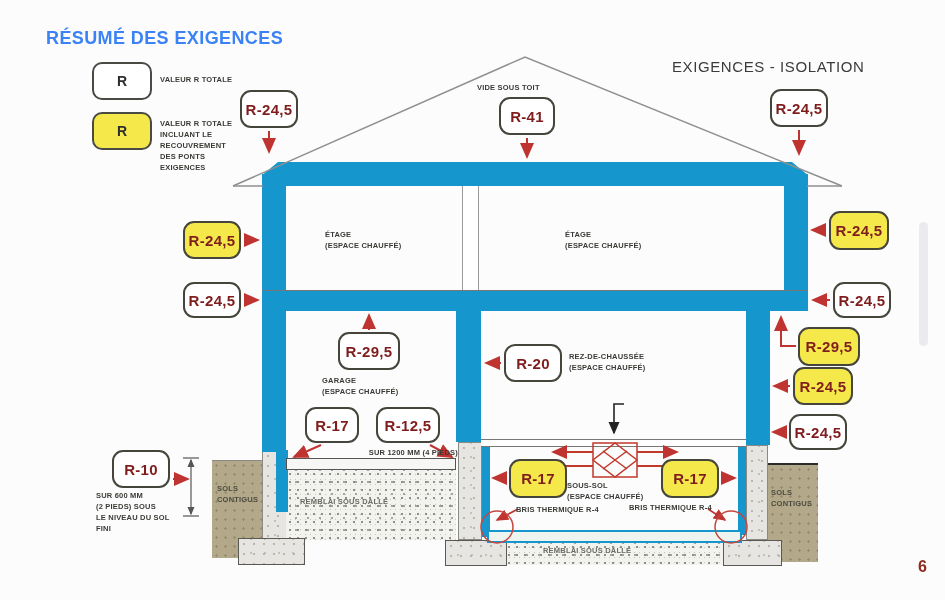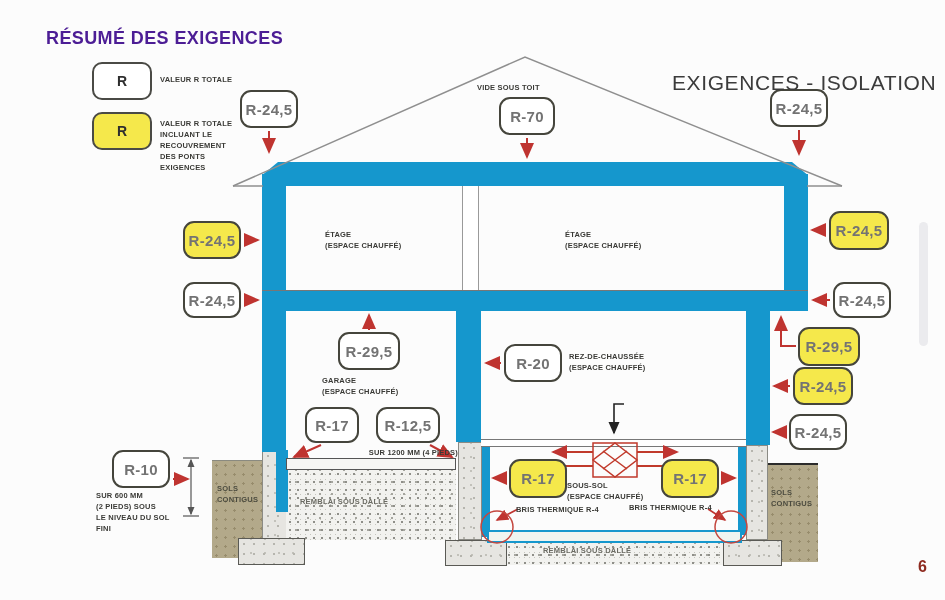--- a/index.html
+++ b/index.html
@@ -11,32 +11,32 @@
   .concrete{background-color:#e6e5e1;
     background-image:radial-gradient(#b6b5ae 0.8px,transparent 1.1px),radial-gradient(#c2c1ba 0.8px,transparent 1.1px);
     background-size:10px 10px,14px 14px;background-position:0 0,5px 7px;border:1px solid #8a8a84;}
   .gravel{background-color:#f2f2ef;
     background-image:radial-gradient(#8f8f89 1px,transparent 1.3px),radial-gradient(#a5a59e 1px,transparent 1.3px),radial-gradient(#c5c5be .8px,transparent 1px);
     background-size:8px 8px,12px 12px,5px 5px;background-position:0 0,4px 6px,2px 2px;}
   .soil{background-color:#b3a98a;background-image:radial-gradient(#978c6c 1px,transparent 1.2px);background-size:9px 9px;}
   .struct{z-index:1;}
   
   .rbox{position:absolute;display:flex;align-items:center;justify-content:center;background:#fff;
-    border:2.5px solid #45453c;border-radius:11px;font-weight:bold;font-size:15px;color:#737373;
+    border:2.5px solid #45453c;border-radius:11px;font-weight:bold;font-size:15px;color:#7f1d1d;
     letter-spacing:.3px;z-index:6;box-sizing:border-box;}
   .rbox.yellow{background:#f5e84b;}
   
   .lbl{position:absolute;font-weight:700;font-size:7.5px;color:#3a3a36;line-height:11px;
     letter-spacing:.2px;z-index:7;}
   .ctr{text-align:left;}
   .soil-lbl{color:#4b4b3f;}
   .faint{color:#6b6b63;}
-  #title{position:absolute;left:46px;top:28px;font-size:18px;font-weight:bold;color:#4c1d95;
+  #title{position:absolute;left:46px;top:28px;font-size:18px;font-weight:bold;color:#3b82f6;
     letter-spacing:.4px;z-index:8;}
-  #subtitle{position:absolute;left:672px;top:71px;font-size:21px;color:#3b3b3b;letter-spacing:.6px;z-index:8;}
+  #subtitle{position:absolute;left:672px;top:58px;font-size:15px;color:#3b3b3b;letter-spacing:.6px;z-index:8;}
   #pagenum{position:absolute;left:918px;top:558px;font-size:16px;font-weight:bold;color:#8e2a1f;z-index:8;}
   .legend-box{position:absolute;width:56px;height:34px;border:2px solid #4a4a45;border-radius:10px;
     background:#fff;display:flex;align-items:center;justify-content:center;font-weight:bold;
     font-size:14px;color:#2e2e2e;z-index:8;}
   .legend-box.yellow{background:#f5e84b;}
   #svg-overlay{position:absolute;left:0;top:0;z-index:5;}
   #scrollbar-thumb{position:absolute;left:919px;top:222px;width:9px;height:124px;border-radius:5px;
     background:#ebebee;z-index:9;}
   .partition{background:#fff;border-left:1.5px solid #9a9a9a;border-right:1.5px solid #9a9a9a;}
 </style>
@@ -158,21 +158,21 @@
     </g>
 
     <g stroke="#555" stroke-width="1.2" fill="none">
       <path d="M191,460 V514" marker-start="url(#mgs)" marker-end="url(#mg)"></path>
       <path d="M183,458 H199"></path>
       <path d="M183,516 H199"></path>
     </g>
   </svg>
 
   <div class="rbox" style="left:240px;top:90px;width:58px;height:38px;">R-24,5</div>
-  <div class="rbox" style="left:499px;top:97px;width:56px;height:38px;">R-70</div>
+  <div class="rbox" style="left:499px;top:97px;width:56px;height:38px;">R-41</div>
   <div class="rbox" style="left:770px;top:89px;width:58px;height:38px;">R-24,5</div>
   <div class="rbox yellow" style="left:183px;top:221px;width:58px;height:38px;">R-24,5</div>
   <div class="rbox" style="left:183px;top:282px;width:58px;height:36px;">R-24,5</div>
   <div class="rbox" style="left:338px;top:332px;width:62px;height:38px;">R-29,5</div>
   <div class="rbox" style="left:504px;top:344px;width:58px;height:38px;">R-20</div>
   <div class="rbox" style="left:305px;top:407px;width:54px;height:36px;">R-17</div>
   <div class="rbox" style="left:376px;top:407px;width:64px;height:36px;">R-12,5</div>
   <div class="rbox" style="left:112px;top:450px;width:58px;height:38px;">R-10</div>
   <div class="rbox yellow" style="left:829px;top:211px;width:60px;height:39px;">R-24,5</div>
   <div class="rbox" style="left:833px;top:282px;width:58px;height:36px;">R-24,5</div>

